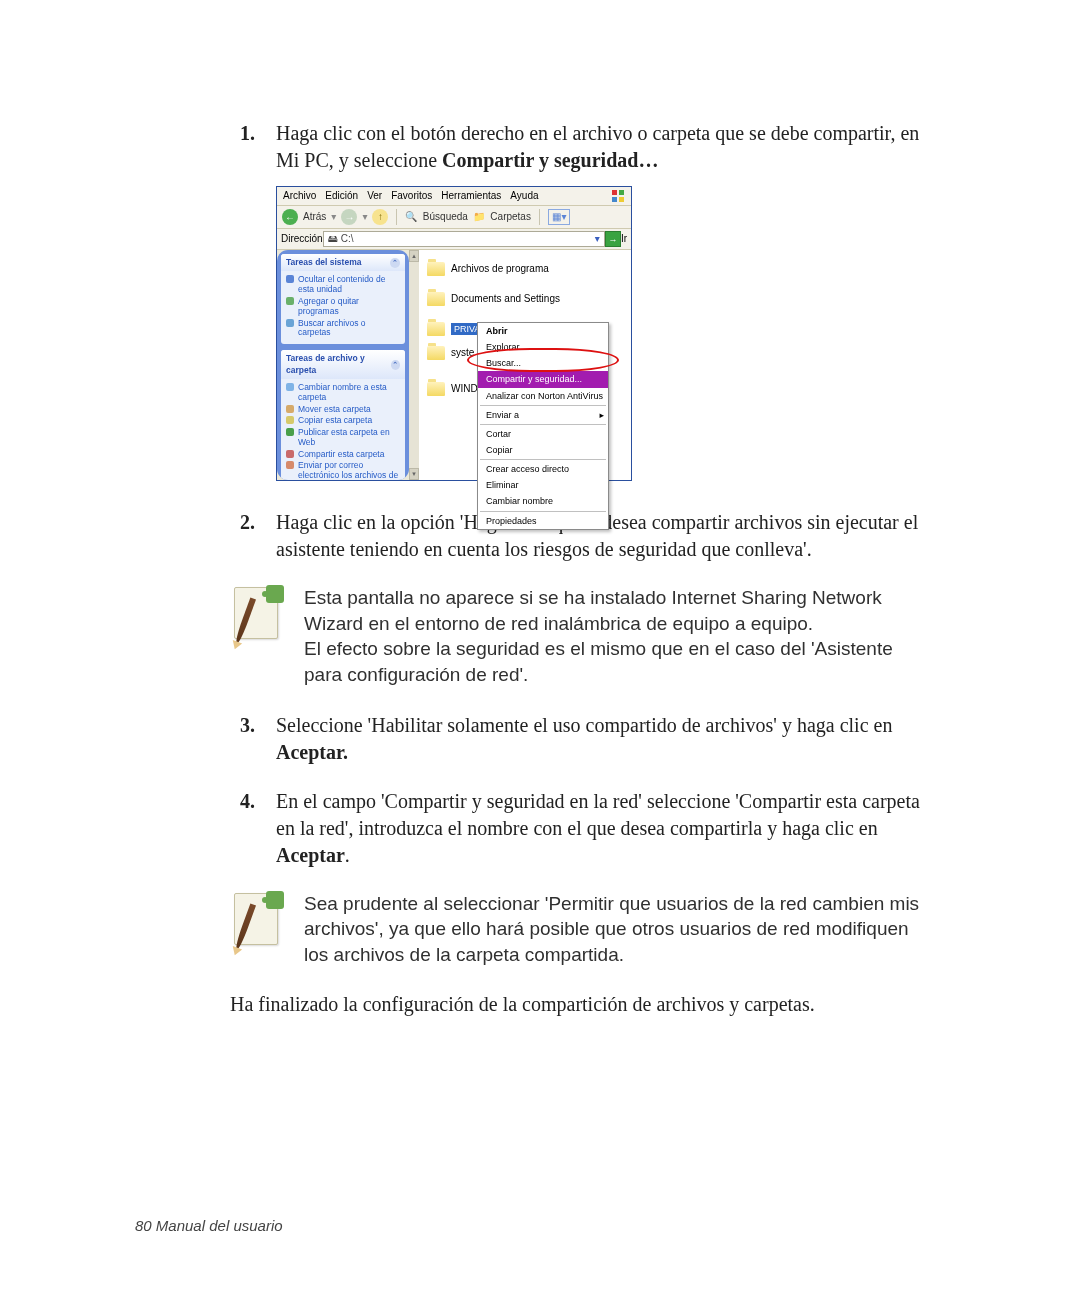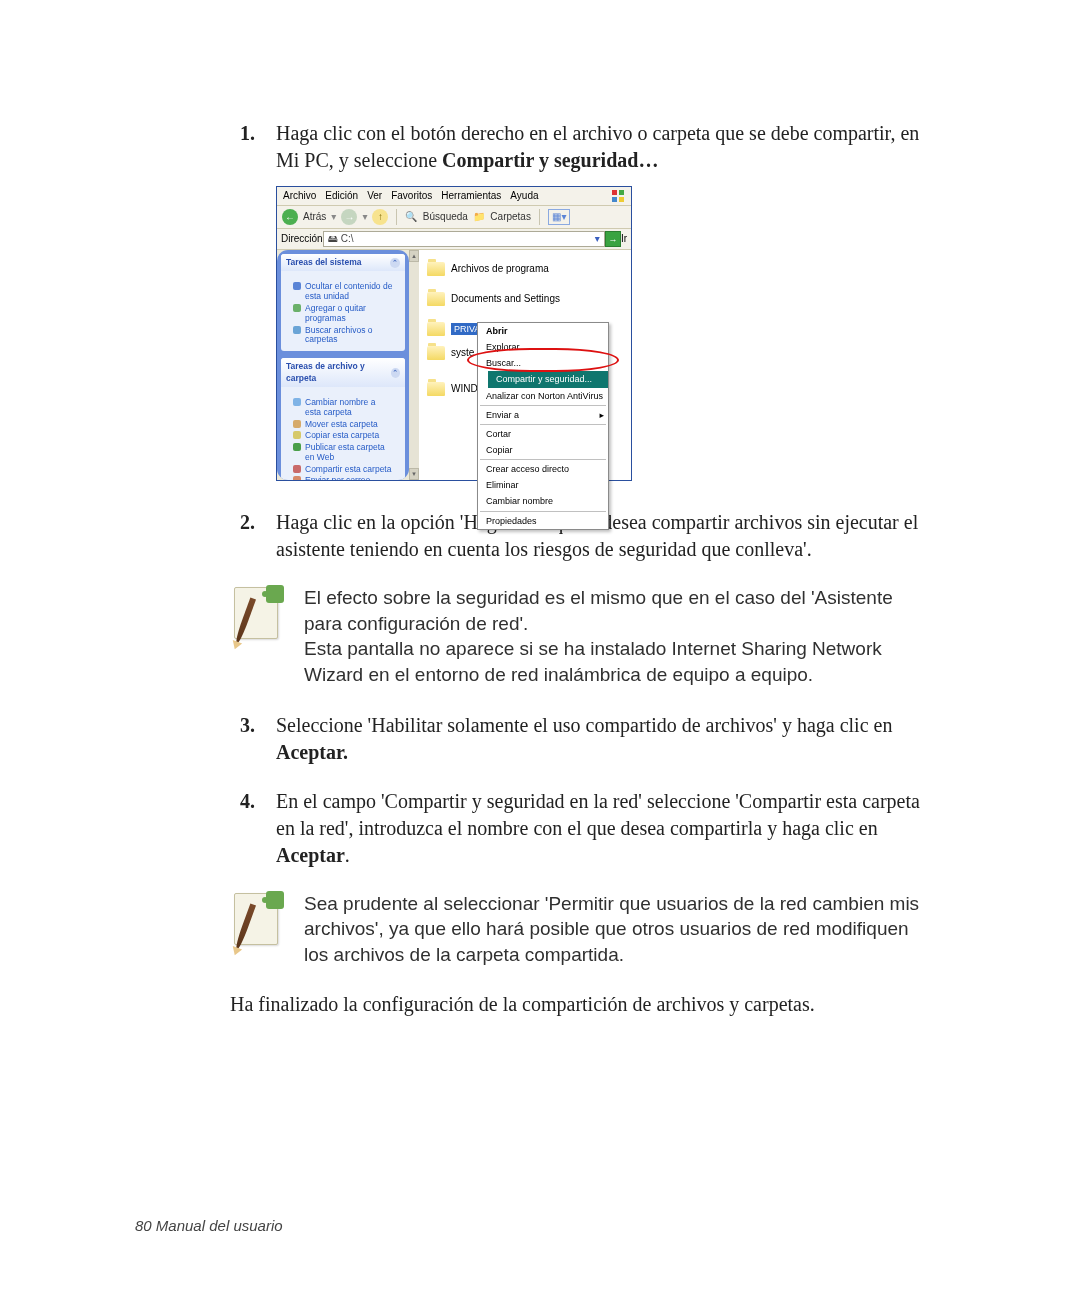--- a/index.html
+++ b/index.html
@@ -158,21 +158,21 @@
     font-weight: bold;
     padding: 3px 5px;
     border-radius:3px 3px 0 0;
     display:flex; justify-content:space-between; align-items:center;
   }
   .xp-panel .hdr .coll {
     width:10px; height:10px; border-radius:50%; background:#cdd9f2; color:#4a6fc0;
     display:flex; align-items:center; justify-content:center; font-size:7px;
   }
   .xp-panel ul {
-    margin:7px; padding: 3px 5px 5px 5px; list-style:none;
+    margin:0; padding: 3px 5px 5px 5px; list-style:none;
   }
   .xp-panel ul li {
     padding: 1px 0 1px 12px;
     position:relative;
     line-height: 1.15;
   }
   .xp-panel ul li.icon-gear::before,
   .xp-panel ul li.icon-add::before,
   .xp-panel ul li.icon-search::before,
   .xp-panel ul li.icon-rename::before,
@@ -241,23 +241,22 @@
   .ctx-menu .item {
     padding: 2px 8px;
     white-space: nowrap;
     position:relative;
   }
   .ctx-menu .item.bold { font-weight: bold;}
   .ctx-menu .sep {
     height:1px; background:#c0c0c0; margin: 1px 2px;
   }
   .ctx-menu .item.hl {
-    background:#0f766e;
+    background:#a21caf;
     color:#fff;
-    margin-left:10px;
   }
   .ctx-menu .item .arrow {
     position:absolute; right:4px; top:2px;
   }
   .red-ring {
     position:absolute;
     left: 48px;
     top: 98px;
     width: 148px;
     height: 20px;
@@ -471,22 +470,22 @@
     </li>
   </ol>
 
   <div class="note-block">
     <div class="note-icon">
       <div class="paper"></div>
         <div class="puzzle"></div>
         <div class="pen"></div>
     </div>
     <div>
+      <div>Esta pantalla no aparece si se ha instalado Internet Sharing Network Wizard en el entorno de red inalámbrica de equipo a equipo.</div>
       <div>El efecto sobre la seguridad es el mismo que en el caso del 'Asistente para configuración de red'.</div>
-      <div>Esta pantalla no aparece si se ha instalado Internet Sharing Network Wizard en el entorno de red inalámbrica de equipo a equipo.</div>
     </div>
   </div>
 
   <ol class="instr">
     <li>
       <span class="num">3.</span>
       <span>Seleccione 'Habilitar solamente el uso compartido de archivos' y haga clic en </span><span class="bold">Aceptar.</span>
     </li>
     <li>
       <span class="num">4.</span>

